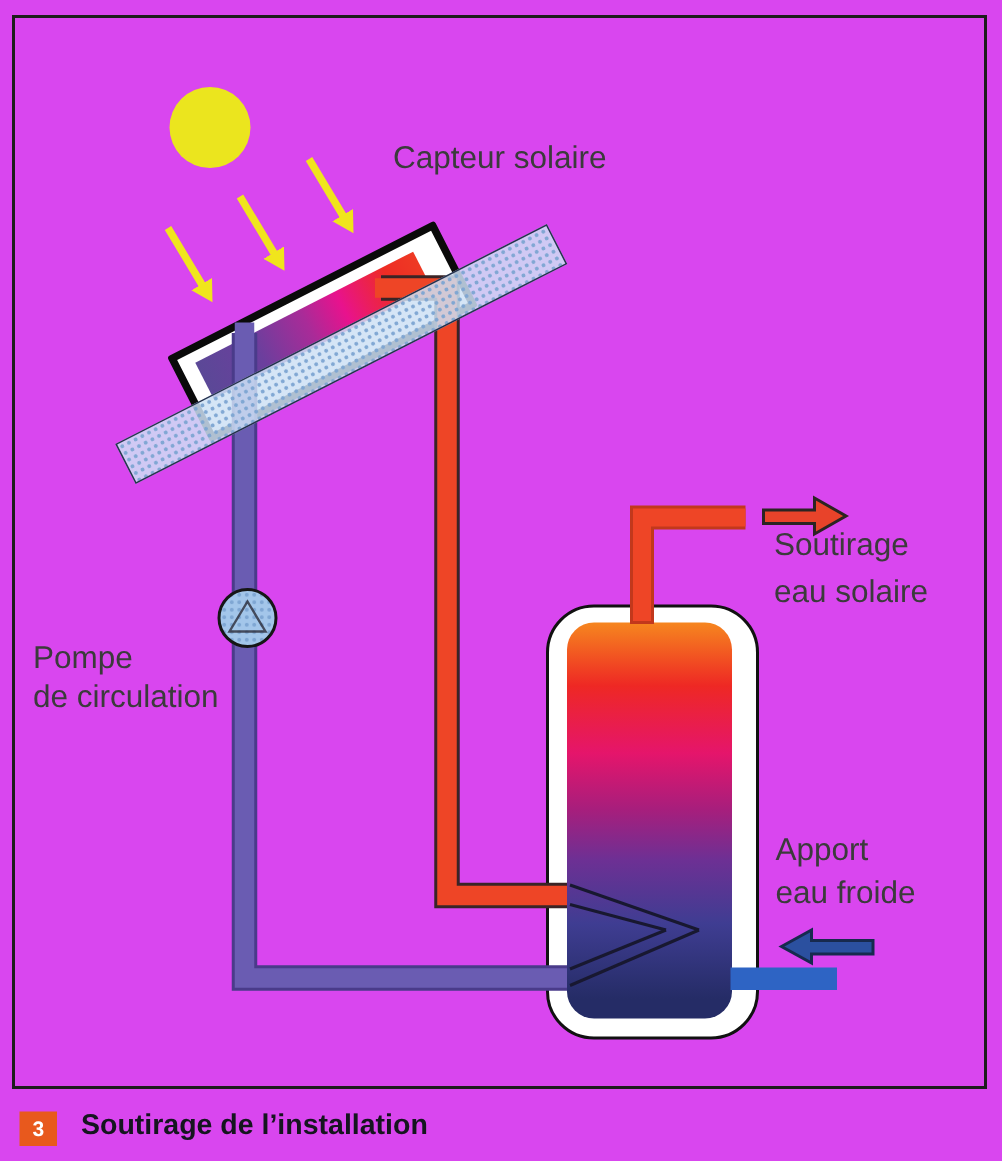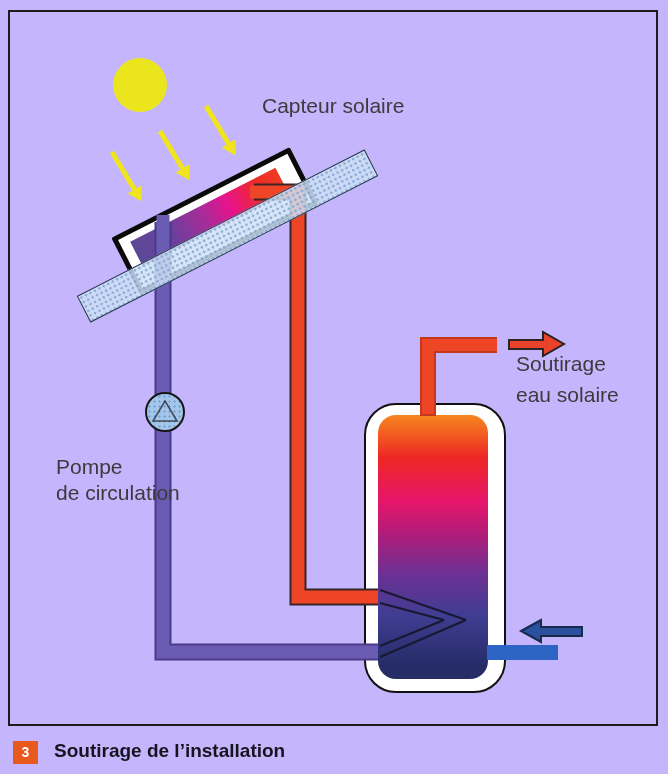--- a/index.html
+++ b/index.html
@@ -1,17 +1,17 @@
 <!DOCTYPE html>
 <html style="--sun: #ebe51e; --sun-rays: #f0e51c; --roof-panel: #cee1f4; --roof-dots: #7da5d2; --collector-frame: #0a0a0a; --hot-pipe: #ee4526; --hot-pipe-outline: #3a2426; --return-pipe: #6a5cb2; --return-pipe-outline: #4a3b8a; --hot-arrow: #e8432a; --cold-inlet-pipe: #2e64c4; --cold-arrow: #2b509f; --caption-badge: #e8591d; --label-text: #3b3b3b;"><head>
 <meta charset="utf-8">
 <style>
   html,body{margin:0;padding:0;background:#ffffff;width:668px;height:774px;
     font-family:"Liberation Sans", sans-serif;}
-  #canvas{position:relative;width:668px;height:774px;background:#c4b5fd;overflow:hidden;}
+  #canvas{position:relative;width:668px;height:774px;background:#d946ef;overflow:hidden;}
   .abs{position:absolute;}
   
   .frame{left:8px;top:10px;width:646px;height:712px;border:2px solid #1c1c1c;z-index:1;background:transparent;}
   
   .sun{left:113px;top:58px;width:54px;height:54px;border-radius:50%;
        background:var(--sun,#ebe51e);z-index:2;}
   
   .layer{left:0;top:0;width:668px;height:774px;pointer-events:none;}
   .rays{z-index:2;}
   .pipes{z-index:4;}
@@ -30,21 +30,21 @@
   .pump{left:145px;top:392px;width:36px;height:36px;border-radius:50%;
      border:2px solid #161616;background-color:#a3c6ea;z-index:6;}
   
   .tank-shell{left:364px;top:403px;width:138px;height:286px;border:2px solid #111;
      border-radius:32px;background:#fff;z-index:3;}
   .tank-water{left:378px;top:415px;width:110px;height:264px;border-radius:18px;z-index:6;
      background:linear-gradient(180deg,#f6861f 0%,#ee2824 16%,#e5156b 33%,#a81e7c 47%,#6d3094 60%,#3f3d92 76%,#252c66 95%);}
   
   .lbl{color:var(--label-text,#3b3b3b);font-size:21px;z-index:8;white-space:nowrap;}
   .lbl-collector{left:262px;top:94px;}
-  .lbl-pump{left:22px;top:454px;line-height:26px;margin-left:34px;}
+  .lbl-pump{left:22px;top:426px;line-height:26px;}
   .lbl-hot{left:516px;top:348px;line-height:31px;}
   .lbl-cold{left:517px;top:552px;line-height:29px;}
   
   .badge{left:13px;top:741px;width:25px;height:23px;background:var(--caption-badge,#e8591d);
      color:#fff;font-weight:700;font-size:14px;text-align:center;line-height:23px;z-index:8;}
   .caption-title{left:54px;top:740px;font-size:19px;font-weight:700;color:#15151f;z-index:8;white-space:nowrap;}
 </style>
 </head>
 <body>
 
@@ -114,17 +114,21 @@
   <div class="abs lbl lbl-pump">
     <div>Pompe</div>
     <div>de circulation</div>
   </div>
 
   <div class="abs lbl lbl-hot">
     <div>Soutirage</div>
     <div>eau solaire</div>
   </div>
 
+  <div class="abs lbl lbl-cold">
+    <div>Apport</div>
+    <div>eau froide</div>
+  </div>
 
   <div class="abs badge">3</div>
   <div class="abs caption-title">Soutirage de l’installation</div>
 
 </div>
 
 </body></html>

